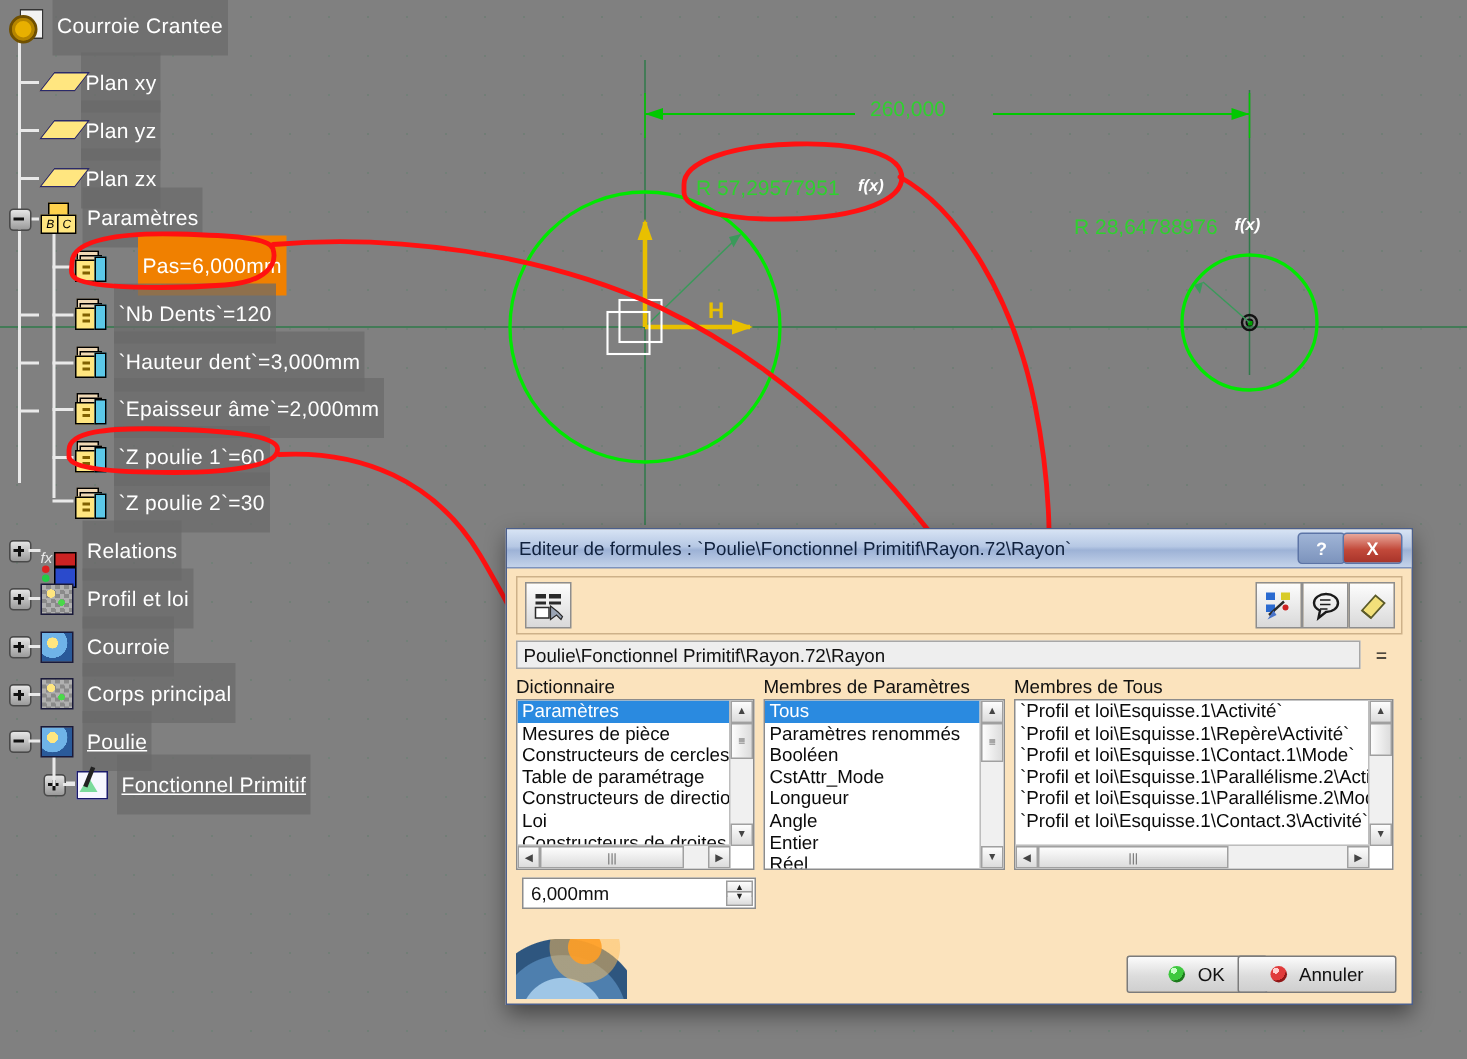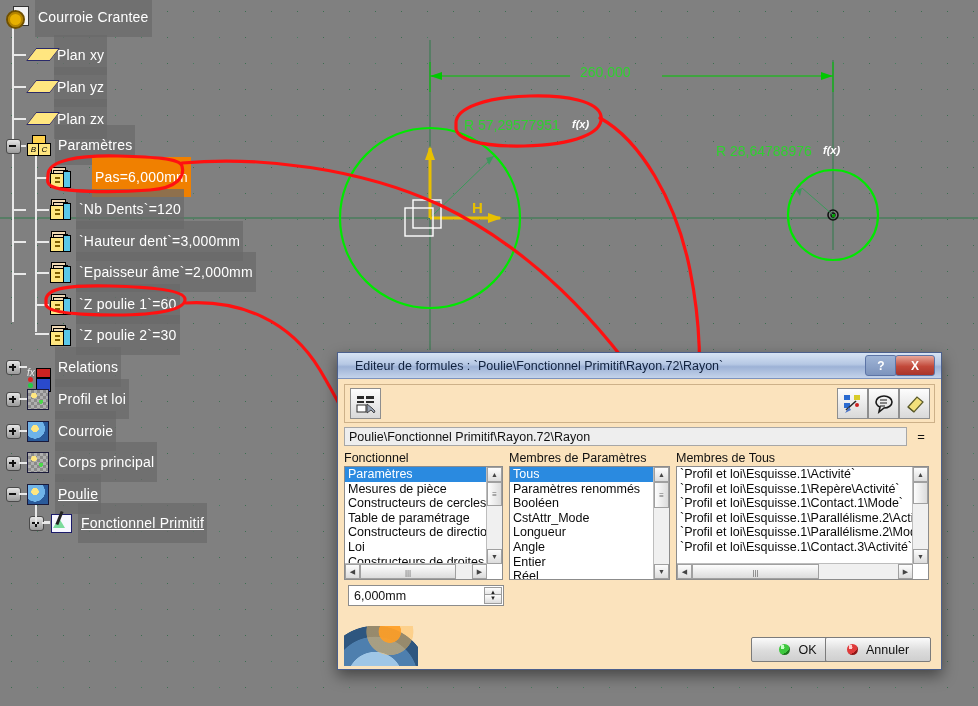--- a/index.html
+++ b/index.html
@@ -109,21 +109,21 @@
     position:absolute;left:337px;top:352px;width:603px;height:316px;
     background:#fbe3bd;
     border:1px solid #4b5f8c;
     box-shadow:0 6px 14px rgba(0,0,0,.45);
     font-family:"Liberation Sans",sans-serif;
   }
   #titlebar{
     height:25px;
     background:linear-gradient(#d7e3f4,#b6c8e4 45%,#9db2d6 55%,#c4d3ea);
     border-bottom:1px solid #7e93bd;
-    display:flex;align-items:center;position:relative;padding-left:9px;
+    display:flex;align-items:center;position:relative;
   }
   #titlebar .ttl{font-size:12.5px;color:#10213d;padding-left:8px;white-space:nowrap;}
   .wbtn{position:absolute;top:2px;height:19px;border:1px solid #5c74a6;border-radius:3px;
         display:flex;align-items:center;justify-content:center;font-size:12px;font-weight:bold;color:#fff;}
   #btn-help{right:44px;width:30px;background:linear-gradient(#9fb4d6,#7d94bd);}
   #btn-close{right:6px;width:38px;background:linear-gradient(#e8a79a,#c2493a 55%,#a8342a);}
 
   #dlgbody{padding:5px 6px 6px 6px;height:calc(100% - 25px);box-sizing:border-box;position:relative;}
 
   #toolbar{height:37px;border:1px solid #cdb189;background:#fbe3bd;position:relative;}
@@ -465,21 +465,21 @@
 
     <div id="fieldrow">
       <div id="namefield">Poulie\Fonctionnel Primitif\Rayon.72\Rayon</div>
       <div id="eqsign">=</div>
     </div>
 
 
     <div id="lists">
 
       <div class="listcol" style="width:159px;">
-        <div class="listcap">Fonctionnel</div>
+        <div class="listcap">Dictionnaire</div>
         <div class="listbox" style="height:112px;">
           <div class="listinner">
             <div class="litem sel">Paramètres</div>
             <div class="litem">Mesures de pièce</div>
             <div class="litem">Constructeurs de cercles</div>
             <div class="litem">Table de paramétrage</div>
             <div class="litem">Constructeurs de direction</div>
             <div class="litem">Loi</div>
             <div class="litem">Constructeurs de droites</div>
           </div>

